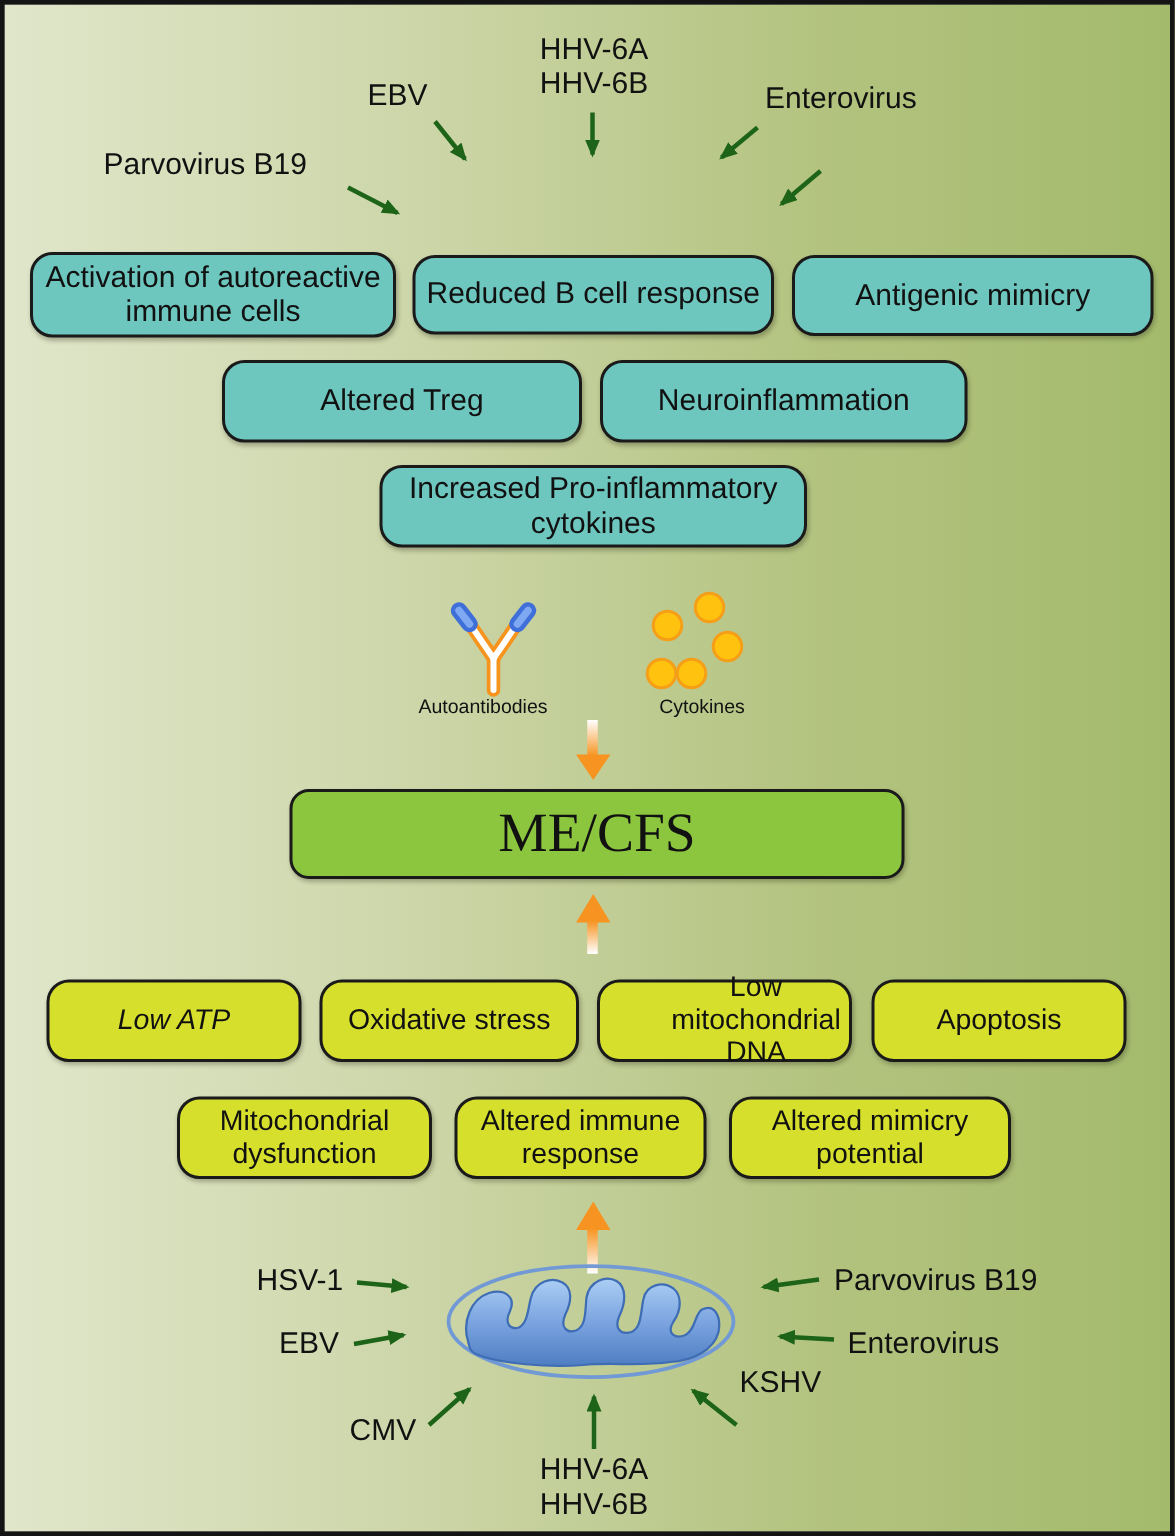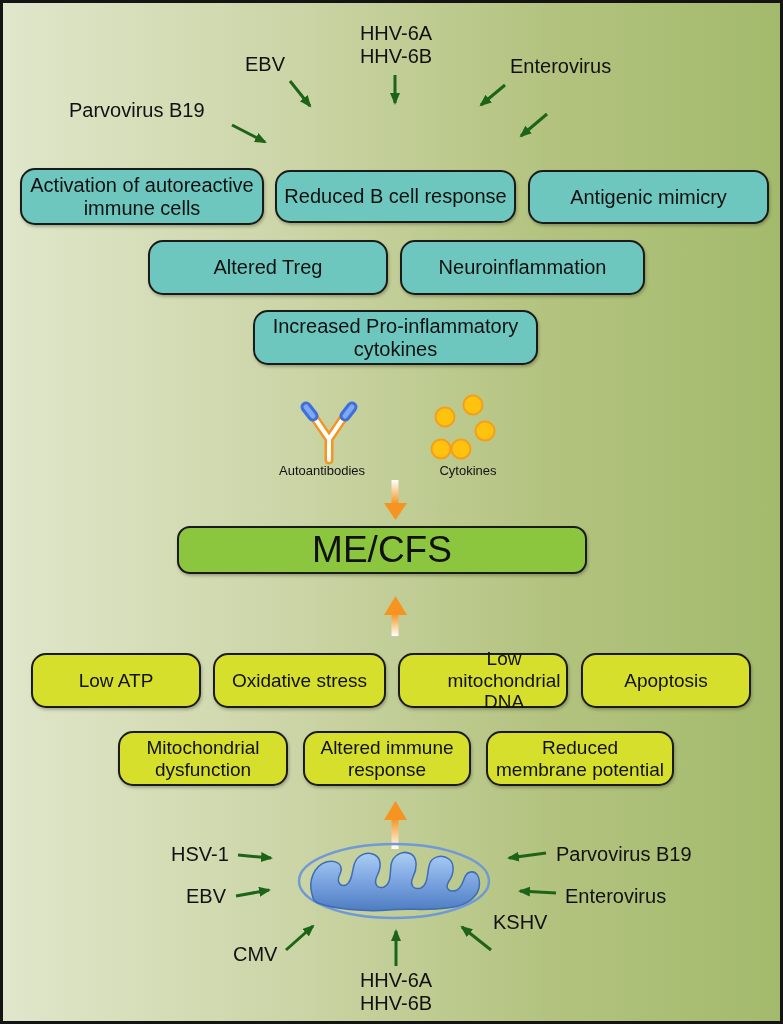--- a/index.html
+++ b/index.html
@@ -47,29 +47,29 @@
   <div class="abs box box-teal" style="left:17px;top:165px;width:244px;height:57px;">Activation of autoreactive immune cells</div>
   <div class="abs box box-teal" style="left:272px;top:167px;width:241px;height:53px;">Reduced B cell response</div>
   <div class="abs box box-teal" style="left:525px;top:167px;width:241px;height:54px;">Antigenic mimicry</div>
   <div class="abs box box-teal" style="left:145px;top:237px;width:240px;height:55px;">Altered Treg</div>
   <div class="abs box box-teal" style="left:397px;top:237px;width:245px;height:55px;">Neuroinflammation</div>
   <div class="abs box box-teal" style="left:250px;top:307px;width:285px;height:55px;">Increased Pro-inflammatory cytokines</div>
 
   <div class="abs icon-label" style="left:270px;top:460px;width:98px;text-align:center;">Autoantibodies</div>
   <div class="abs icon-label" style="left:430px;top:460px;width:70px;text-align:center;">Cytokines</div>
 
-  <div class="abs box box-green" style="left:174px;top:523px;width:410px;height:48px;">ME/CFS</div>
+  <div class="abs box box-green" style="left:190px;top:523px;width:410px;height:60px;font-family:Liberation Serif, serif;">ME/CFS</div>
 
-  <div class="abs box box-yellow" style="left:28px;top:650px;width:170px;height:55px;">Low ATP</div>
+  <div class="abs box box-yellow" style="left:28px;top:650px;width:170px;height:55px;font-style:italic;">Low ATP</div>
   <div class="abs box box-yellow" style="left:210px;top:650px;width:173px;height:55px;">Oxidative stress</div>
   <div class="abs box box-yellow" style="left:395px;top:650px;width:170px;height:55px;padding-left:48px;">Low mitochondrial DNA</div>
   <div class="abs box box-yellow" style="left:578px;top:650px;width:170px;height:55px;">Apoptosis</div>
   <div class="abs box box-yellow" style="left:115px;top:728px;width:170px;height:55px;">Mitochondrial dysfunction</div>
   <div class="abs box box-yellow" style="left:300px;top:728px;width:168px;height:55px;">Altered immune response</div>
-  <div class="abs box box-yellow" style="left:483px;top:728px;width:188px;height:55px;">Reduced membrane potential</div>
+  <div class="abs box box-yellow" style="left:483px;top:728px;width:188px;height:55px;">Altered mimicry potential</div>
 
   <div class="abs vlabel" style="left:168px;top:840px;">HSV-1</div>
   <div class="abs vlabel" style="left:183px;top:882px;">EBV</div>
   <div class="abs vlabel" style="left:230px;top:940px;">CMV</div>
   <div class="abs vlabel-2l" style="left:352px;top:966px;width:82px;">
     <span>HHV-6A</span>
     <span>HHV-6B</span>
   </div>
   <div class="abs vlabel" style="left:490px;top:908px;">KSHV</div>
   <div class="abs vlabel" style="left:553px;top:840px;">Parvovirus B19</div>

